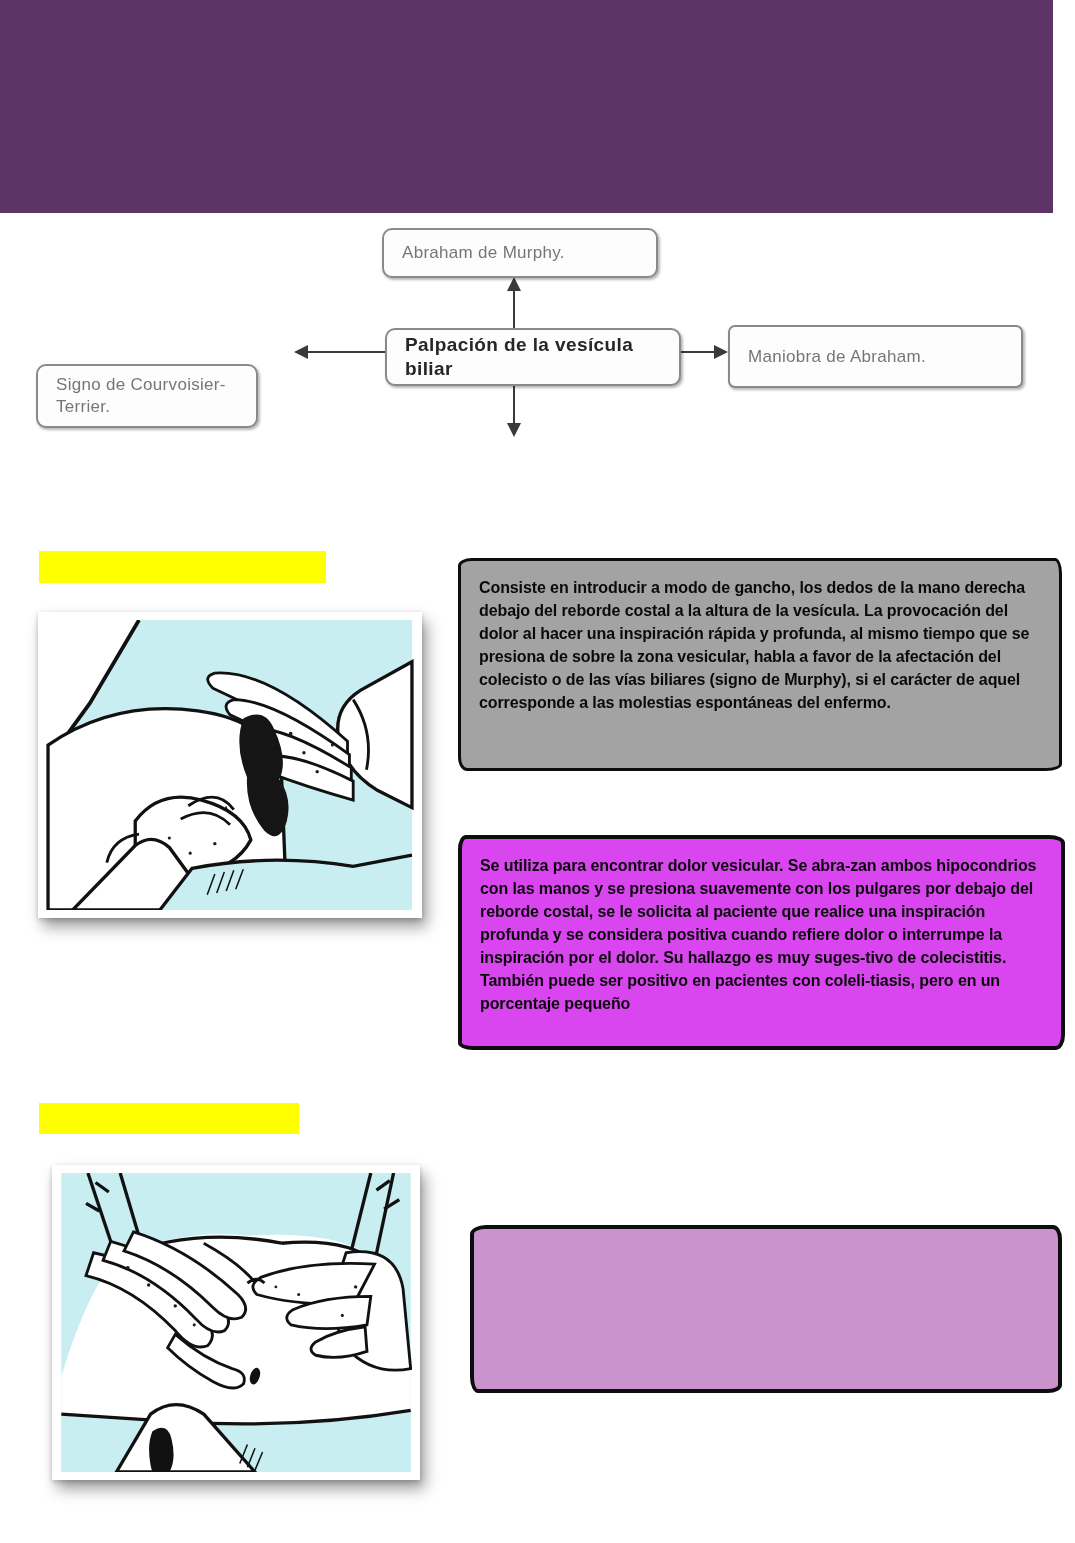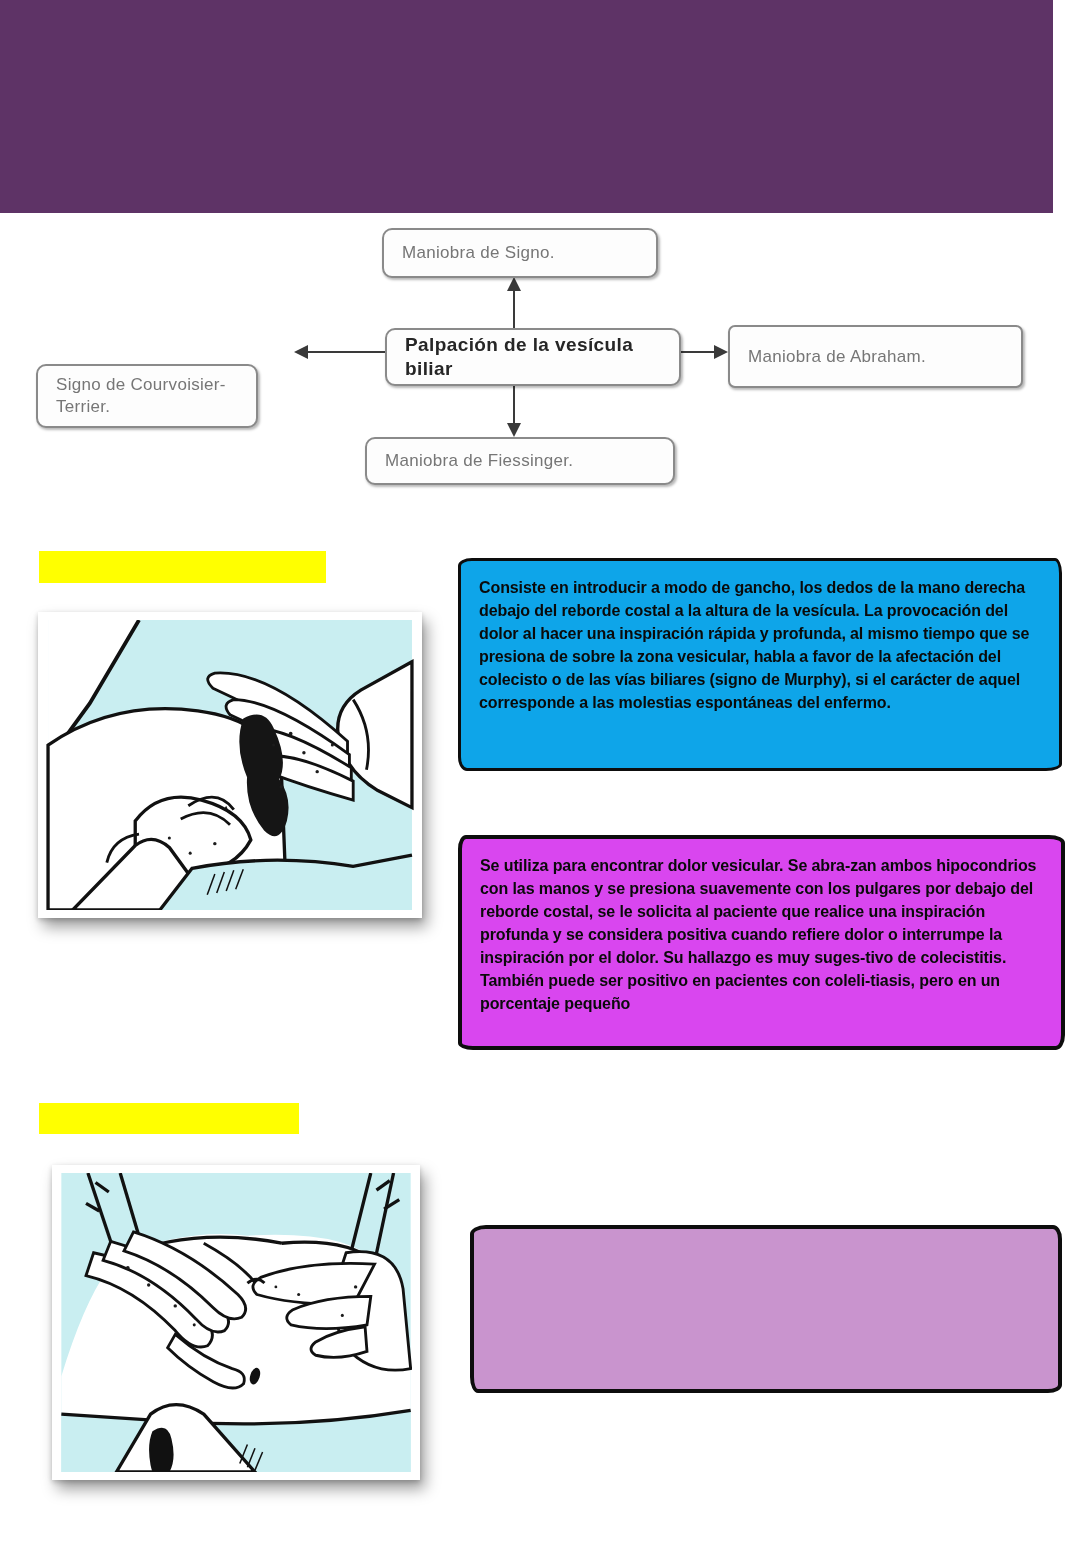--- a/index.html
+++ b/index.html
@@ -64,33 +64,30 @@
       <line x1="478" y1="161" x2="478" y2="200" stroke="#3a3a3a" stroke-width="2"></line>
       <polygon points="478,212 471,198 485,198" fill="#3a3a3a"></polygon>
 
       <line x1="270" y1="127" x2="349" y2="127" stroke="#3a3a3a" stroke-width="2"></line>
       <polygon points="258,127 272,120 272,134" fill="#3a3a3a"></polygon>
 
       <line x1="613" y1="127" x2="680" y2="127" stroke="#3a3a3a" stroke-width="2"></line>
       <polygon points="692,127 678,120 678,134" fill="#3a3a3a"></polygon>
     </svg>
     <div class="dbox node-murphy">
-      <span>Maniobra de Signo.</span>
+      <span>Abraham de Murphy.</span>
     </div>
     <div class="dbox node-courvoisier">
       <span>Signo de Courvoisier-Terrier.</span>
     </div>
     <div class="dbox center node-center">
       <span>Palpación de la vesícula biliar</span>
     </div>
     <div class="dbox node-abraham">
       <span>Maniobra de Abraham.</span>
-    </div>
-    <div class="dbox node-fiessinger">
-      <span>Maniobra de Fiessinger.</span>
     </div>
   </div>
 
   <div class="hl hl1" style="background-color: rgb(255, 255, 0);"></div>
 
   <div class="illus illus1">
     <svg viewBox="0 0 384 306">
       <rect width="384" height="306" fill="#c9eef1"></rect>
 
       <path d="M96,0 L44,88 L12,132 L0,144 L0,0 Z" fill="#ffffff"></path>
@@ -133,21 +130,21 @@
       <path d="M118,306 L152,262 Q236,246 322,260 L384,248" fill="none" stroke="#111" stroke-width="3.5"></path>
       <g stroke="#111" stroke-width="1.6">
         <line x1="176" y1="268" x2="168" y2="290"></line>
           <line x1="186" y1="266" x2="178" y2="288"></line>
         <line x1="196" y1="264" x2="188" y2="286"></line>
           <line x1="206" y1="263" x2="198" y2="284"></line>
       </g>
     </svg>
   </div>
 
-  <div class="note note1" style="background-color: #0ea5e9;">
+  <div class="note note1" style="background-color: #a3a3a3;">
     <span>Consiste en introducir a modo de gancho, los dedos de la mano derecha debajo del reborde costal a la altura de la vesícula. La provocación del dolor al hacer una inspiración rápida y profunda, al mismo tiempo que se presiona de sobre la zona vesicular, habla a favor de la afectación del colecisto o de las vías biliares (signo de Murphy), si el carácter de aquel corresponde a las molestias espontáneas del enfermo.</span>
   </div>
 
   <div class="note note2" style="background-color: #d946ef;">
     <span>Se utiliza para encontrar dolor vesicular. Se abra-zan ambos hipocondrios con las manos y se presiona suavemente con los pulgares por debajo del reborde costal, se le solicita al paciente que realice una inspiración profunda y se considera positiva cuando refiere dolor o interrumpe la inspiración por el dolor. Su hallazgo es muy suges-tivo de colecistitis. También puede ser positivo en pacientes con coleli-tiasis, pero en un porcentaje pequeño</span>
   </div>
 
   <div class="hl hl2" style="background-color: rgb(255, 255, 0);"></div>
 
   <div class="illus illus2">

